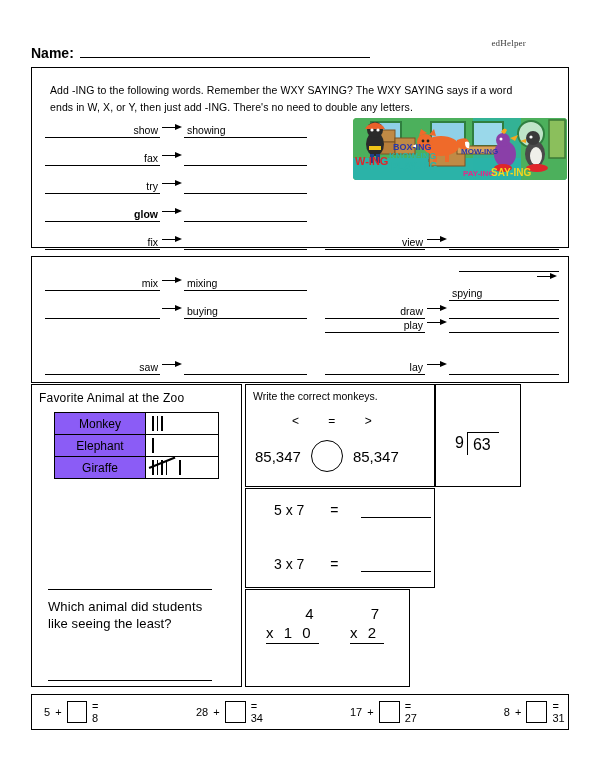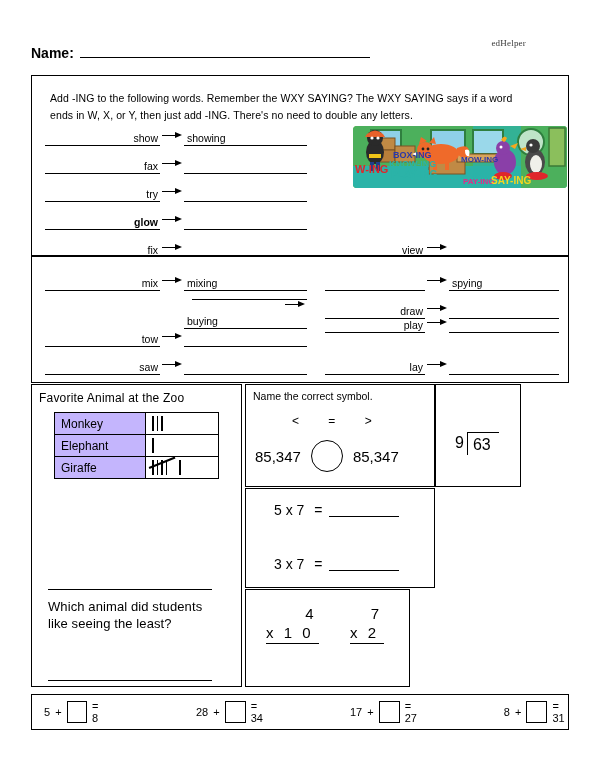--- a/index.html
+++ b/index.html
@@ -156,22 +156,23 @@
     border-collapse: collapse;
   }
   .zoo-table td {
     border: 1px solid #000;
     height: 21px;
     font-size: 12px;
     padding: 0 6px;
     vertical-align: middle;
   }
   .zoo-name {
-    background: #c4b5fd;
+    background: #8b5cf6;
     width: 78px;
+    text-align: center;
   }
   .zoo-tally {
     width: 60px;
     background: #fff;
     padding-left: 8px;
   }
   .tallies {
     position: relative;
     display: inline-block;
     height: 16px;
@@ -245,23 +246,23 @@
     border-left: 1.3px solid #000;
     border-top: 1.3px solid #000;
     padding: 1px 8px 0 5px;
     line-height: 21px;
   }
 
   
   .mrow {
     position: absolute;
     display: flex;
-    align-items: flex-start;
+    align-items: flex-end;
     font-size: 14px;
-    gap: 6px;
+    gap: 22px;
   }
   .mrow .eq { margin-left: 4px; }
   .mline {
     border-bottom: 1.3px solid #000;
     width: 70px;
     height: 14px;
   }
 
   
   .vmult {
@@ -304,21 +305,21 @@
 
 <div class="page">
 
   <div class="brand">edHelper</div>
 
   <div class="name-row">
     <span class="name-label">Name:</span>
     <span class="name-rule"></span>
   </div>
 
-  <div class="box" style="left:31px; top:75px; width:538px; height:181px;">
+  <div class="box" style="left:31px; top:67px; width:538px; height:181px;">
 
     <div class="directions">
       <div>Add -ING to the following words.  Remember the WXY SAYING?  The WXY SAYING says if a word</div>
       <div>ends in W, X, or Y, then just add -ING.  There's no need to double any letters.</div>
     </div>
 
     <div class="wordrow" style="left:13px; top:50px; width:262px;">
       <span class="w-blank" style="width:115px;">show</span>
       <span class="arrow"></span>
       <span class="w-answer" style="width:123px;text-align:right;">showing</span>
@@ -419,42 +420,37 @@
     </div>
   </div>
 
   <div class="box" style="left:31px; top:256px; width:538px; height:127px;">
 
     <div class="wordrow" style="left:13px; top:14px; width:262px;">
       <span class="w-blank" style="width:115px;">mix</span>
       <span class="arrow"></span>
       <span class="w-answer" style="width:123px;">mixing</span>
     </div>
-    <div class="wordrow" style="left:293px; top:14px; width:234px;">
+    <div class="wordrow" style="left:293px; top:14px; width:234px;flex-direction:column;">
       <span class="w-blank" style="width:100px;"></span>
       <span class="arrow"></span>
       <span class="w-answer" style="width:110px;">spying</span>
     </div>
 
-    <div class="wordrow" style="left:13px; top:42px; width:262px;flex-direction:column;">
+    <div class="wordrow" style="left:13px; top:42px; width:262px;">
       <span class="w-blank" style="width:115px;"></span>
       <span class="arrow"></span>
       <span class="w-answer" style="width:123px;">buying</span>
     </div>
     <div class="wordrow" style="left:293px; top:42px; width:234px;">
       <span class="w-blank" style="width:100px;">draw</span>
       <span class="arrow"></span>
       <span class="w-answer" style="width:110px;"></span>
     </div>
 
-    <div class="wordrow" style="left:13px; top:70px; width:262px;">
-      <span class="w-blank" style="width:115px;">tow</span>
-      <span class="arrow"></span>
-      <span class="w-answer" style="width:123px;"></span>
-    </div>
     <div class="wordrow" style="left:293px; top:56px; width:234px;">
       <span class="w-blank" style="width:100px;">play</span>
       <span class="arrow"></span>
       <span class="w-answer" style="width:110px;"></span>
     </div>
 
     <div class="wordrow" style="left:13px; top:98px; width:262px;">
       <span class="w-blank" style="width:115px;">saw</span>
       <span class="arrow"></span>
       <span class="w-answer" style="width:123px;"></span>
@@ -502,21 +498,21 @@
   </tbody>
     </table>
 
   <div class="ansline" style="left:48px; top:588px; width:164px;"></div>
 
   <div class="zq" style="left:48px; top:598px; width:160px;">Which animal did students like seeing the least?</div>
   <div class="ansline" style="left:48px; top:679px; width:164px;"></div>
 
   <div class="box" style="left:245px; top:384px; width:190px; height:103px;"></div>
 
-  <div class="sym-title">Name the correct symbol.</div>
+  <div class="sym-title">Write the correct monkeys.</div>
   <div class="sym-ops">&lt;  =  &gt;</div>
   <div class="sym-nums">
     <span>85,347</span>
     <span class="sym-circle"></span>
     <span>85,347</span>
   </div>
 
   <div class="box" style="left:435px; top:384px; width:86px; height:103px;"></div>
 
   <div class="divwrap">

